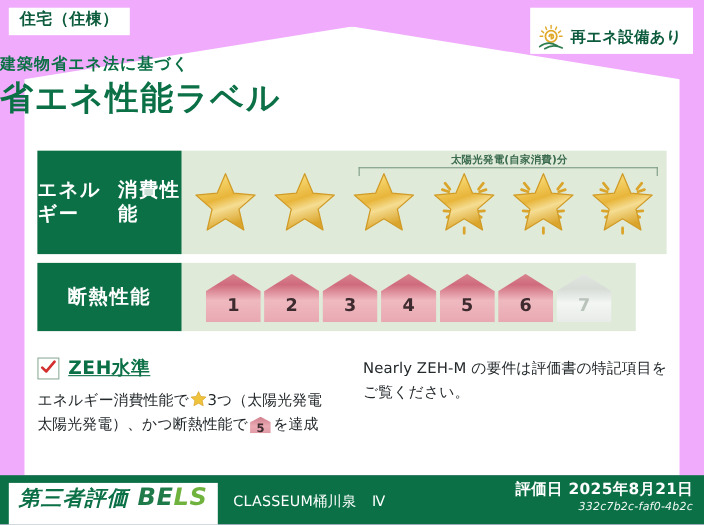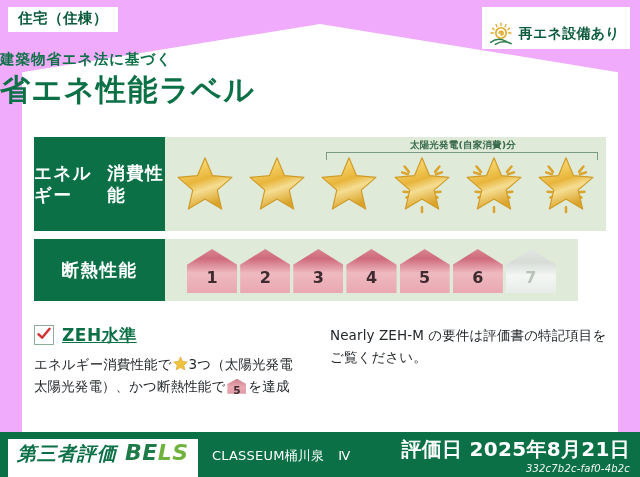--- a/index.html
+++ b/index.html
@@ -166,21 +166,21 @@
     -webkit-background-clip:text;background-clip:text;color:transparent;
   }
   .bldg{
     position:absolute;left:212px;top:15px;
     color:#ffffff;font-size:13px;letter-spacing:0.2px;white-space:nowrap;
   }
   .bldg .suffix{margin-left:14px;}
   .eval{
     position:absolute;right:10px;top:5px;text-align:right;color:#ffffff;
   }
-  .eval .date{font-size:20px;font-weight:bold;letter-spacing:0.3px;line-height:1.25;}
+  .eval .date{font-size:14px;font-weight:bold;letter-spacing:0.3px;line-height:1.25;}
   .eval .uid{font-size:10px;letter-spacing:0.2px;line-height:1.3;opacity:.95;font-style:italic;}
 </style>
 </head>
 <body>
 
 <div id="label">
 
   <div class="house-body"></div>
 
   <div class="tag-housing">住宅（住棟）</div>

